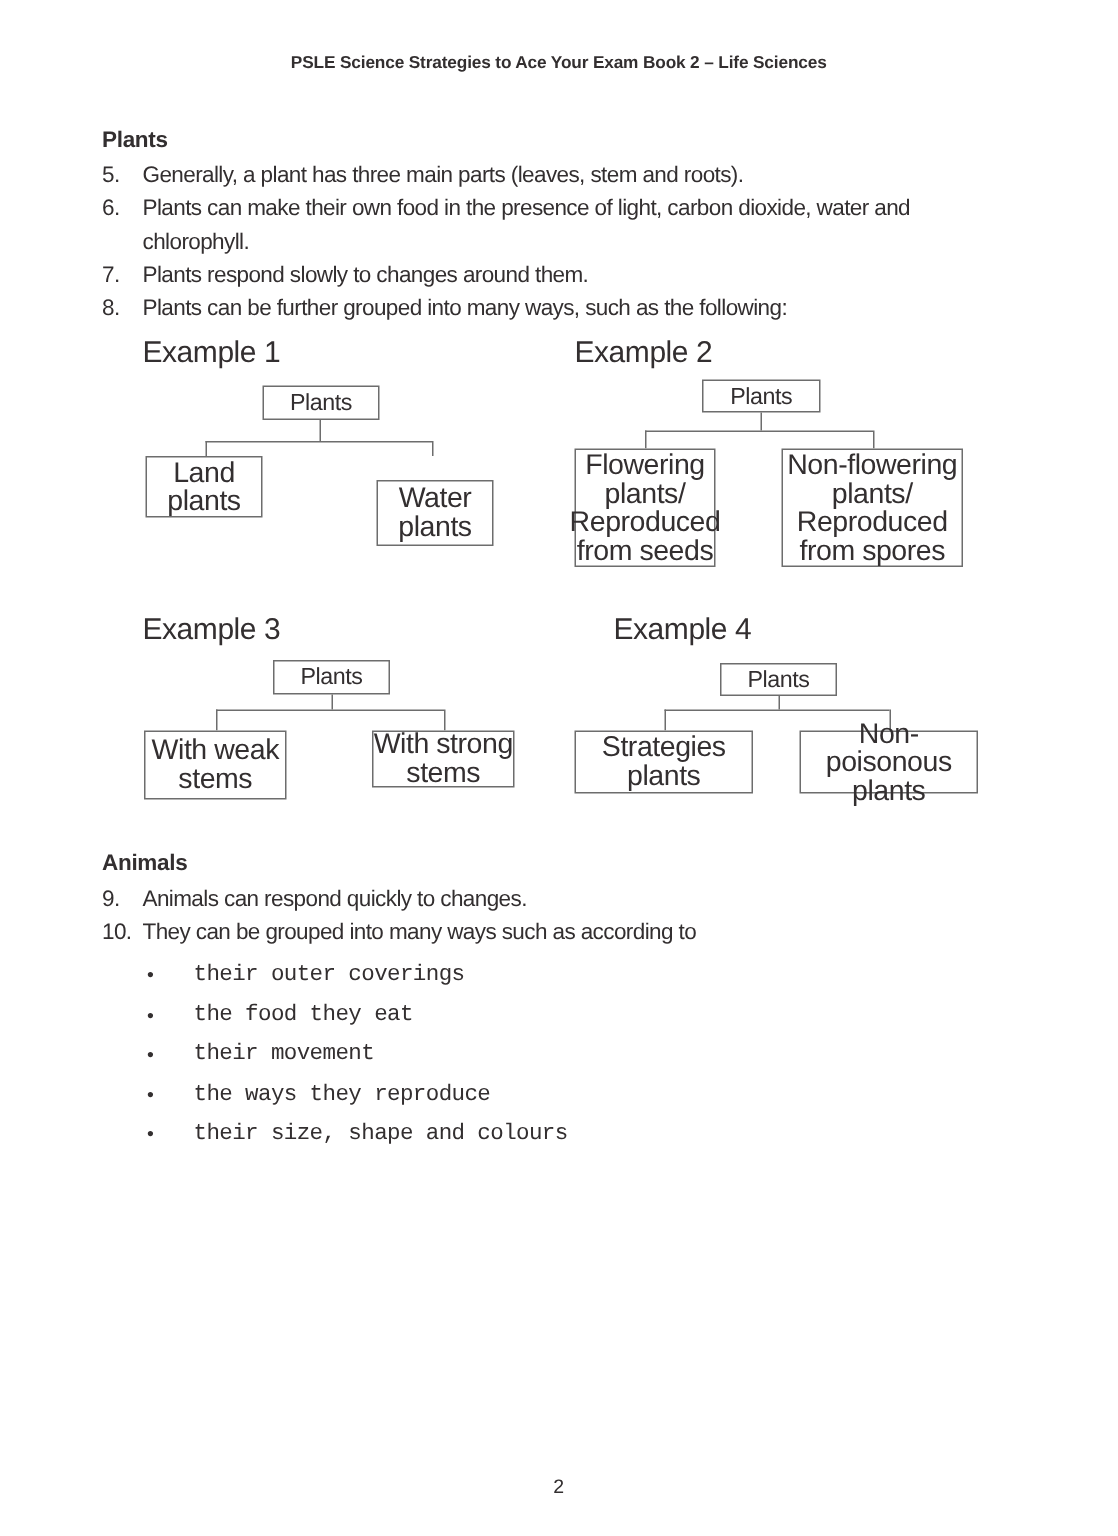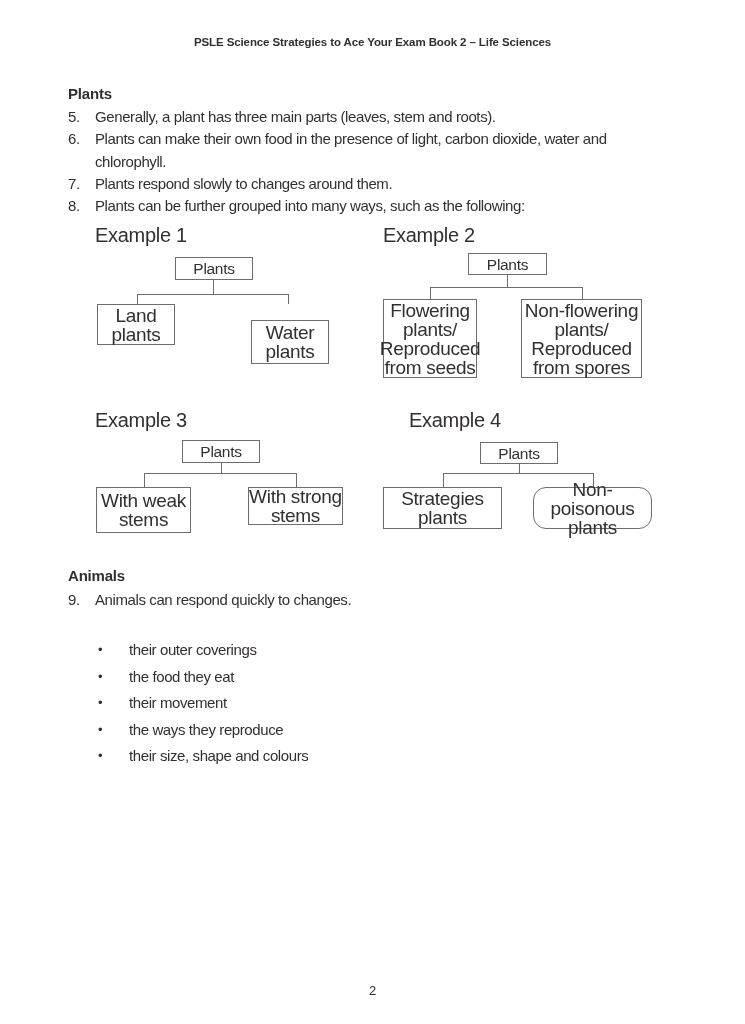--- a/index.html
+++ b/index.html
@@ -67,21 +67,21 @@
   .hline { position: absolute; height: 0; border-top: 1.4px solid #6d6d6d; }
 
   .bullet-list {
     position: absolute;
     font-size: 15px;
     line-height: 22px;
     letter-spacing: -0.4px;
   }
   .bullet-row { display: flex; margin-bottom: 4.5px; }
   .bullet-row .dot { flex: none; width: 31px; font-size: 13px; }
-  .bullet-row .btxt { flex: 1; }
+  .bullet-row .btxt { flex: 1; font-family: Liberation Mono, monospace; }
 
   .page-number {
     position: absolute;
     top: 983px; left: 0; width: 745px;
     text-align: center;
     font-size: 13px;
   }
 </style>
 </head>
 <body>
@@ -156,31 +156,35 @@
 
   <div class="example" style="left:370px; top:409px; width:290px; height:125px;">
     <div class="ex-label" style="left:13px; top:0;margin-left:26px;">Example 4</div>
     <div class="tbox parent" style="left:110px; top:33px; width:78px; height:22px;">Plants</div>
     <div class="vline" style="left:149px; top:55px; height:9px;"></div>
     <div class="hline" style="left:73px; top:64px; width:150px;"></div>
     <div class="vline" style="left:73px; top:64px; height:14px;"></div>
     <div class="vline" style="left:223px; top:64px; height:14px;"></div>
     <div class="tbox child" style="left:13px; top:78px; width:119px; height:42px;">Strategies
 plants</div>
-    <div class="tbox child" style="left:163px; top:78px; width:119px; height:42px;border-radius:13px;">Non-poisonous
+    <div class="tbox child" style="left:163px; top:78px; width:119px; height:42px;">Non-poisonous
 plants</div>
   </div>
 
   <div class="section-heading" style="left:68px; top:567px;">Animals</div>
 
   <div class="num-list" style="left:68px; top:589px; width:600px;">
     <div class="num-item">
       <span class="num">9.</span>
       <span class="txt">Animals can respond quickly to changes.</span>
     </div>
+    <div class="num-item">
+      <span class="num">10.</span>
+      <span class="txt">They can be grouped into many ways such as according to</span>
+    </div>
   </div>
 
   <div class="bullet-list" style="left:98px; top:639px; width:420px;">
     <div class="bullet-row">
       <span class="dot">•</span>
       <span class="btxt">their outer coverings</span>
     </div>
     <div class="bullet-row">
       <span class="dot">•</span>
       <span class="btxt">the food they eat</span>

